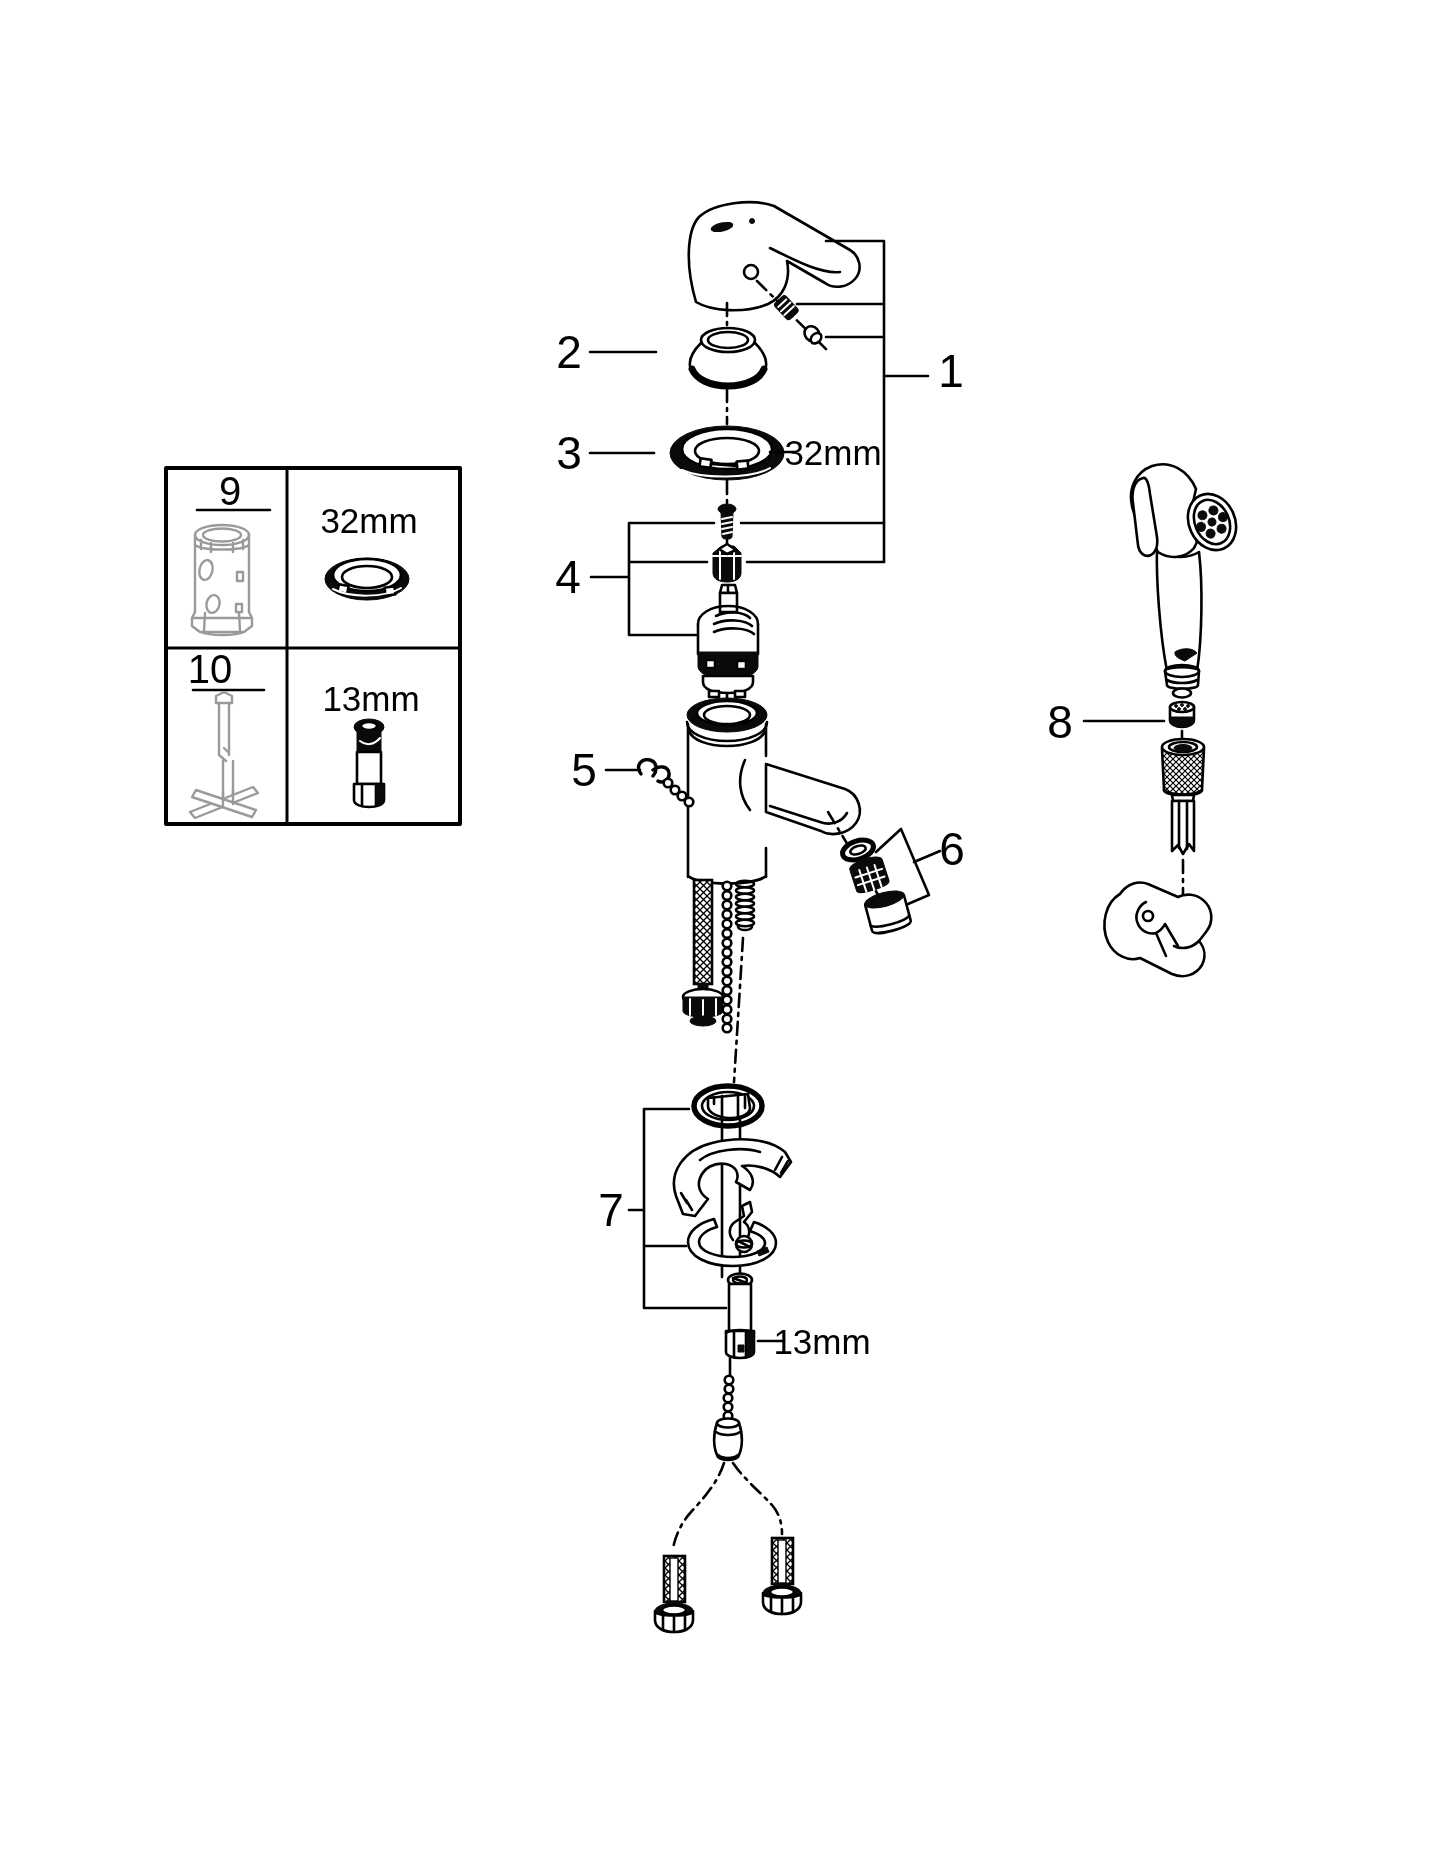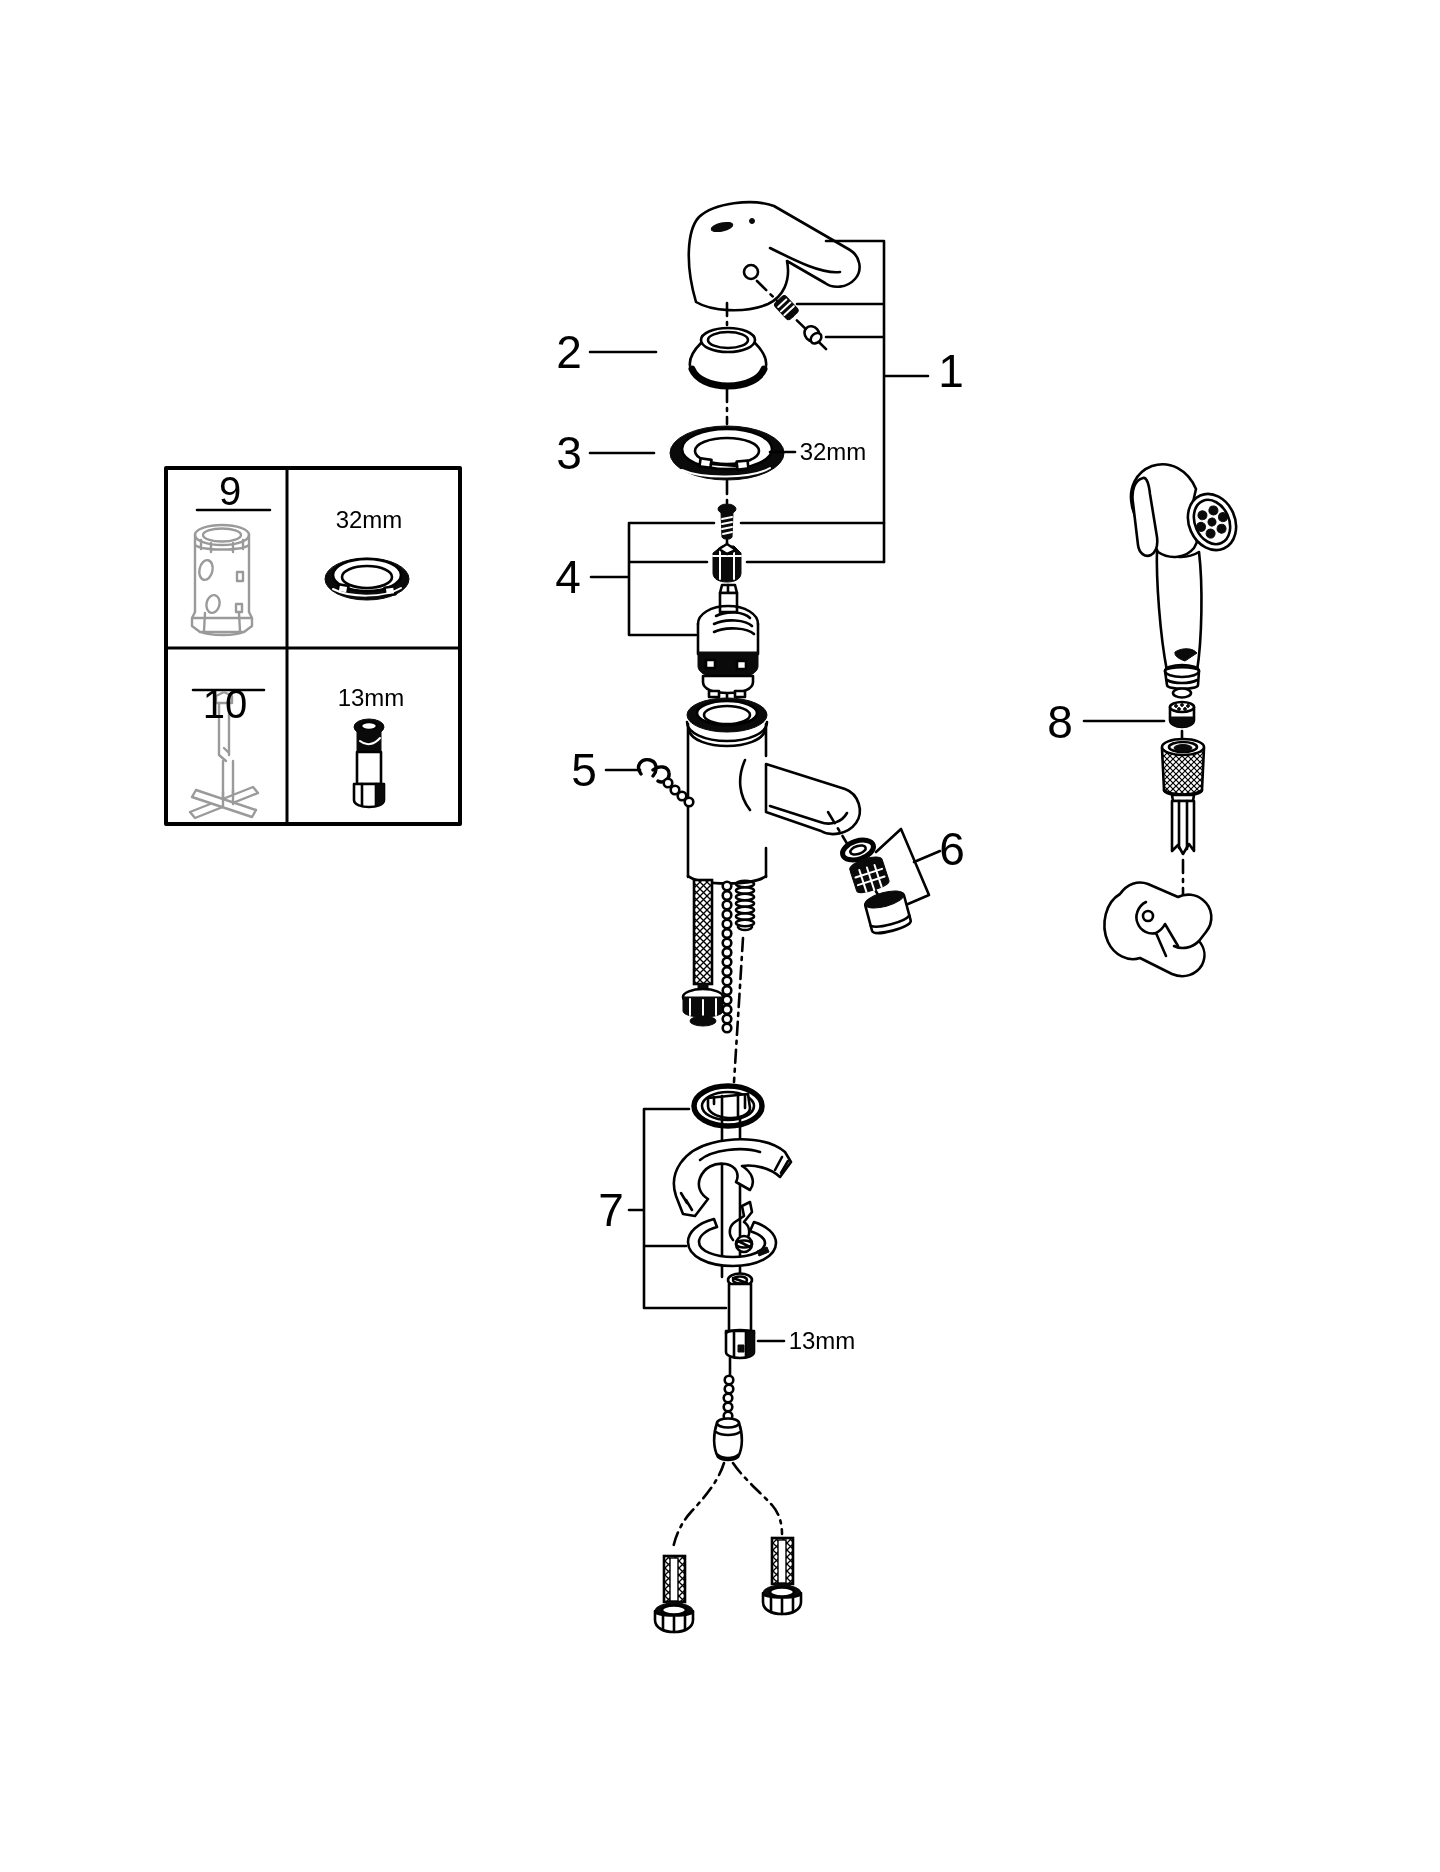--- a/index.html
+++ b/index.html
@@ -1,21 +1,21 @@
 <!DOCTYPE html>
 <html><head>
 <meta charset="utf-8">
 <style>
   html,body{margin:0;padding:0;background:#fff;}
   .canvas{position:relative;width:1440px;height:1872px;background:#ffffff;overflow:hidden;font-family:"Liberation Sans",sans-serif;}
   .canvas svg{position:absolute;left:0;top:0;}
   .lbl{position:absolute;transform:translate(-50%,-50%);color:#000;white-space:nowrap;line-height:1;}
   .num{font-size:46px;}
   .numsm{font-size:40px;}
-  .mm{font-size:24px;}
+  .mm{font-size:35px;}
   
   .ln{fill:none;stroke:#000;stroke-width:2.6;stroke-linecap:round;stroke-linejoin:round;}
   .th{stroke-width:5.5;}
   .fw{fill:#fff;stroke:#000;stroke-width:2.6;stroke-linejoin:round;}
   .fb{fill:#0a0a0a;stroke:#0a0a0a;stroke-width:1;stroke-linejoin:round;}
   .wl{fill:none;stroke:#fff;stroke-width:2;stroke-linecap:round;}
   .gl{fill:none;stroke:#9a9a9a;stroke-width:2.4;stroke-linecap:round;stroke-linejoin:round;}
   .gw{fill:#fff;stroke:#9a9a9a;stroke-width:2.4;stroke-linejoin:round;}
   .dd{stroke-dasharray:13 6 3 6;}
 </style>
@@ -359,17 +359,17 @@
 <div class="lbl num" style="left:568px;top:577px;">4</div>
 <div class="lbl num" style="left:584px;top:770px;">5</div>
 <div class="lbl num" style="left:952px;top:849px;">6</div>
 <div class="lbl num" style="left:611px;top:1210px;">7</div>
 <div class="lbl num" style="left:1060px;top:722px;">8</div>
 
 <div class="lbl mm" style="left:833px;top:452px;">32mm</div>
 <div class="lbl mm" style="left:822px;top:1341px;">13mm</div>
 
 <div class="lbl numsm" style="left:230px;top:491px;">9</div>
-<div class="lbl numsm" style="left:225px;top:669px;margin-top:35px;">10</div>
+<div class="lbl numsm" style="left:210px;top:669px;">10</div>
 <div class="lbl mm" style="left:369px;top:520px;">32mm</div>
 <div class="lbl mm" style="left:371px;top:698px;">13mm</div>
 
 </div>
 
 </body></html>

